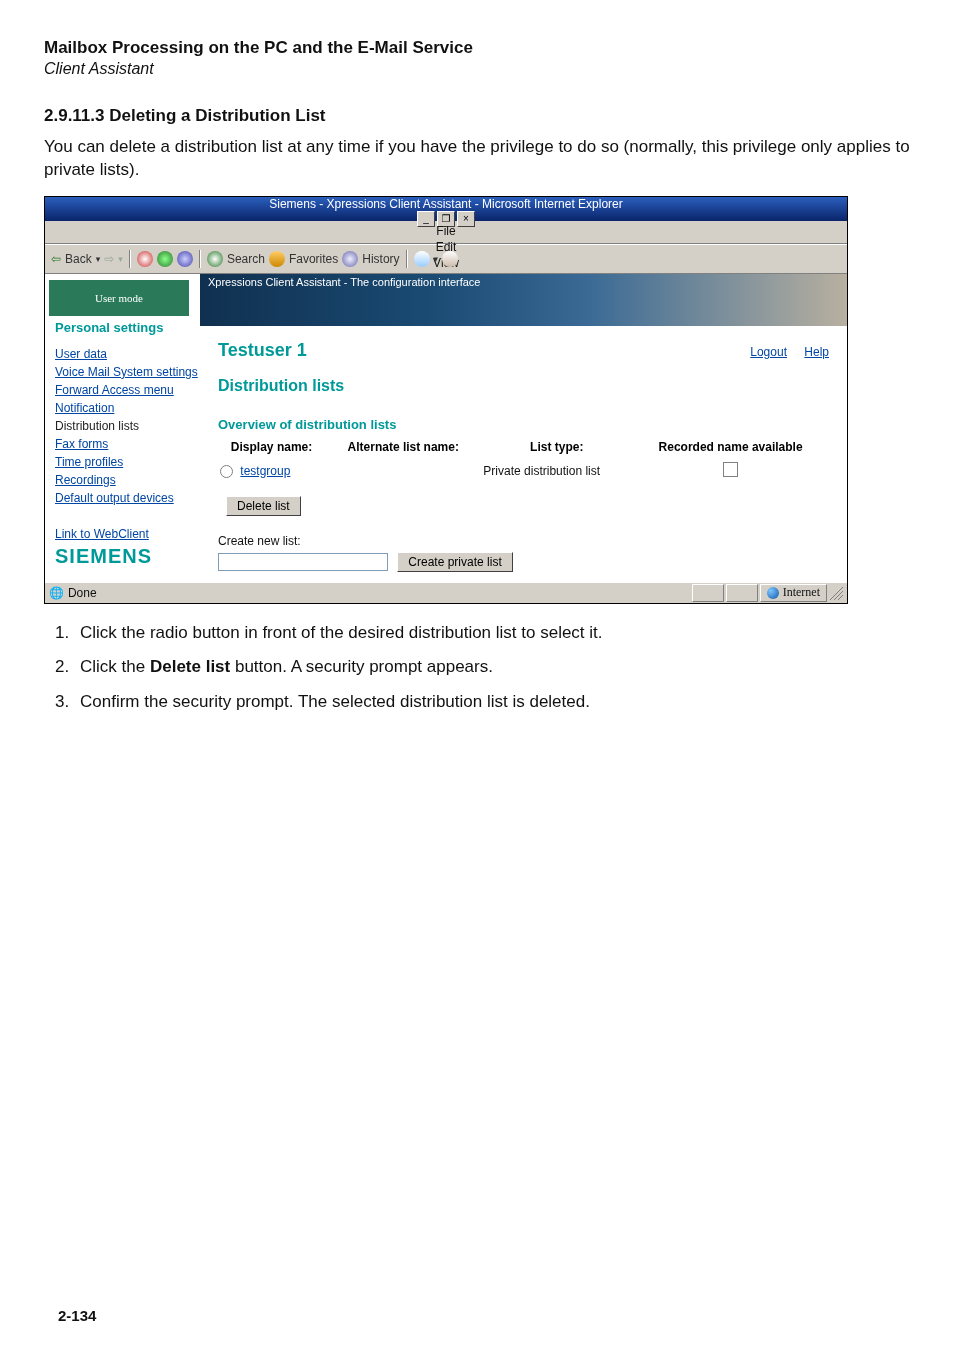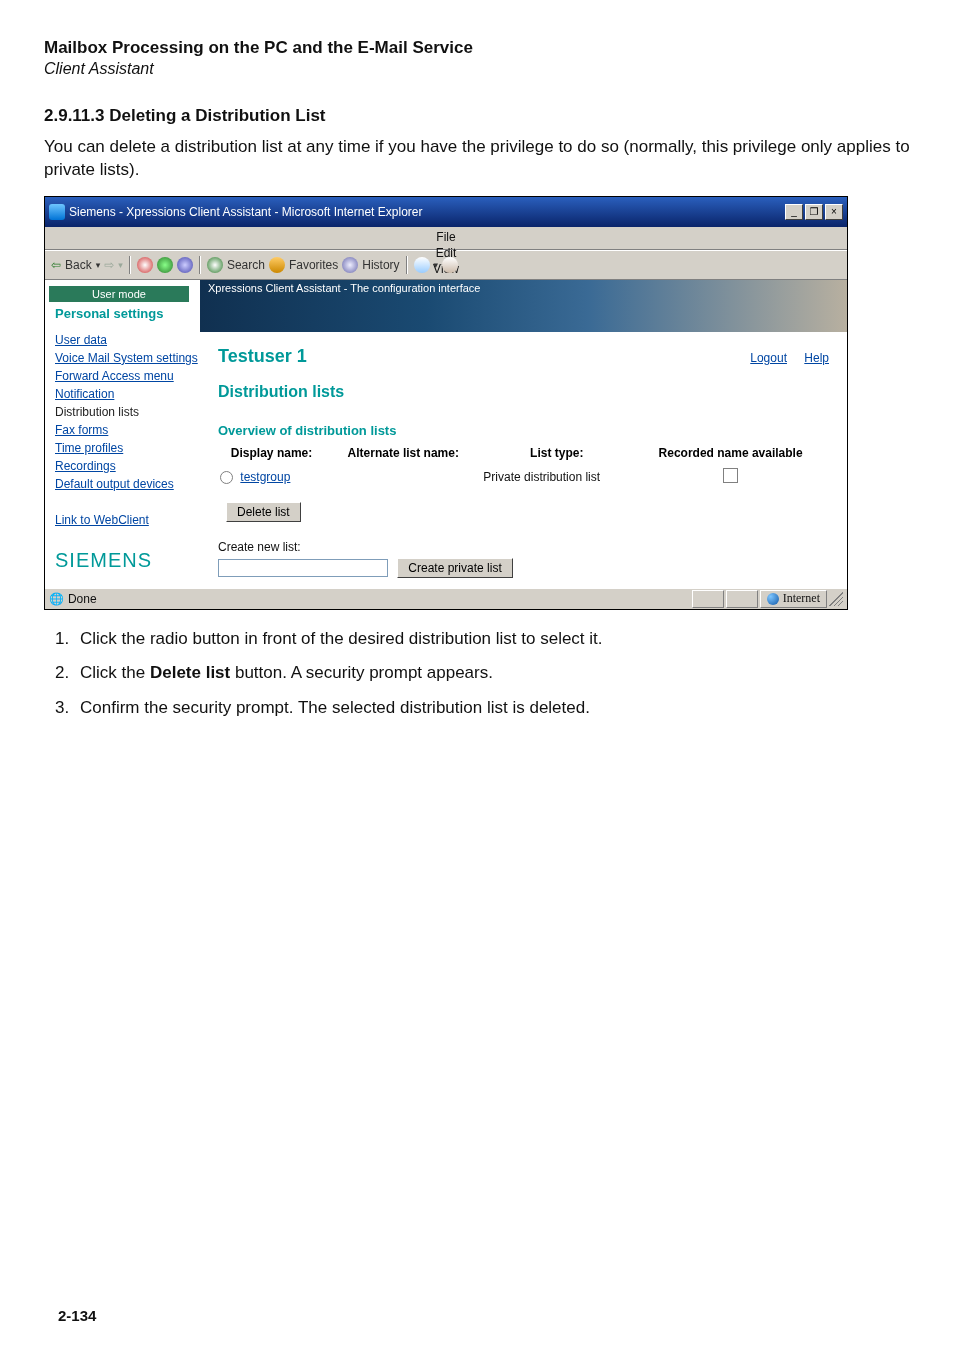--- a/index.html
+++ b/index.html
@@ -9,38 +9,38 @@
     --ie-dark:#808080;
     --sidebar-green:#2a7a5a;
   }
   html,body{margin:0;padding:0;background:#fff;font-family:Arial,Helvetica,sans-serif;color:#111;}
   .page{width:954px;min-height:1352px;box-sizing:border-box;padding:32px 44px 28px;position:relative;}
   .sec-title{font-weight:bold;font-size:17px;margin:6px 0 2px;}
   .sec-sub{font-style:italic;font-size:16px;margin:0 0 28px;}
   .sub-title{font-weight:bold;font-size:17px;margin:22px 0 10px;}
   .body-text{font-size:17px;line-height:1.35;margin:0 0 14px;}
   .ss{border:1px solid #000;width:802px;font-family:Tahoma,Arial,sans-serif;font-size:12px;background:#fff;}
-  .titlebar{display:flex;align-items:center;background:linear-gradient(#2a5fbd,#0a246a);color:#fff;height:30px;padding:0 4px;}
+  .titlebar{display:flex;align-items:center;background:linear-gradient(#2a5fbd,#0a246a);color:#fff;height:24px;padding:0 4px;flex-direction:column;}
   .titlebar .ie-logo{width:16px;height:16px;margin-right:4px;background:linear-gradient(#6ec5ff,#0073d6);border-radius:3px;display:inline-block;}
   .titlebar .t{flex:1;font-size:12px;}
   .win-btns{display:flex;gap:2px;}
   .win-btn{width:16px;height:14px;background:#d4d0c8;border:1px solid #fff;border-right-color:#404040;border-bottom-color:#404040;display:flex;align-items:center;justify-content:center;font-size:10px;line-height:1;color:#000;cursor:default;}
   .menubar{background:#d4d0c8;border-bottom:1px solid #808080;padding:2px 4px;font-size:12px;height:18px;display:flex;align-items:center;flex-direction:column;}
   .menubar span{padding:1px 7px;display:inline-block;}
   .menubar .ms-logo{margin-left:auto;width:20px;height:16px;background:linear-gradient(45deg,#f25022,#7fba00,#00a4ef,#ffb900);}
   .toolbar{background:#d4d0c8;border-top:1px solid #fff;border-bottom:1px solid #808080;padding:2px 6px;display:flex;align-items:center;height:24px;gap:4px;font-size:12px;color:#333;}
   .ticon{width:16px;height:16px;display:inline-block;border-radius:50%;}
   .tb-sep{width:1px;height:18px;background:#808080;border-right:1px solid #fff;margin:0 2px;}
   .content-area{display:flex;align-items:stretch;}
   .sidebar{width:155px;background:#fff;padding:6px 0 10px 10px;box-sizing:border-box;}
-  .sb-user{background:var(--sidebar-green);color:#fff;font-size:11px;padding:2px 10px;margin:0 0 4px -6px;width:120px;text-align:center;}
+  .sb-user{background:var(--sidebar-green);color:#fff;font-size:11px;padding:12px 10px;margin:0 0 4px -6px;width:120px;text-align:center;font-family:Liberation Serif, serif;}
   .sb-head{color:var(--siemens-teal);font-weight:bold;font-size:13px;margin:4px 0 12px;}
   .sb-link{color:var(--link-blue);text-decoration:underline;font-size:12px;display:block;margin:4px 0;cursor:pointer;}
   .sb-current{color:#222;font-size:12px;display:block;margin:4px 0;}
-  .siemens-brand{color:var(--siemens-teal);font-weight:normal;font-size:20px;letter-spacing:1px;margin-top:22px;font-family:Arial,sans-serif;}
+  .siemens-brand{color:var(--siemens-teal);font-weight:bold;font-size:20px;letter-spacing:1px;margin-top:4px;font-family:Arial,sans-serif;}
   .main{flex:1;padding:0 0 10px;box-sizing:border-box;}
   .banner{height:50px;background:linear-gradient(90deg,#103050 0%,#1a4a72 35%,#3a6a95 60%,#b8b0a0 100%);position:relative;color:#fff;font-size:11px;padding:2px 0 0 8px;}
   .main-inner{padding:8px 18px 0 18px;}
   .tu-row{display:flex;align-items:baseline;margin:6px 0 2px;}
   .tu{color:var(--siemens-teal);font-weight:bold;font-size:18px;}
   .tu-links{margin-left:auto;font-size:12px;}
   .tu-links a{color:var(--link-blue);text-decoration:underline;margin-left:14px;cursor:pointer;}
   .dl-title{color:var(--siemens-teal);font-weight:bold;font-size:16px;margin:16px 0 22px;}
   .ov-title{color:var(--siemens-teal);font-weight:bold;font-size:13px;margin:10px 0 6px;}
   table.grid{border-collapse:collapse;width:100%;font-size:12px;}

